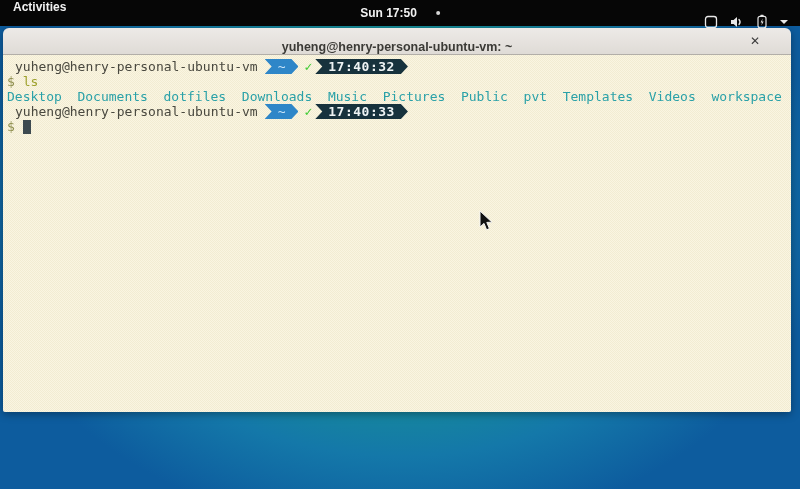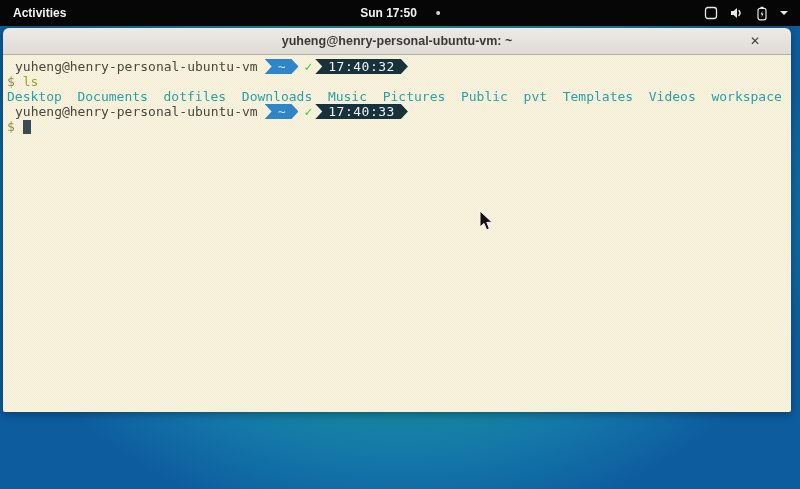--- a/index.html
+++ b/index.html
@@ -9,21 +9,21 @@
     font-family:"Liberation Sans", sans-serif;
     background:
       radial-gradient(ellipse 430px 330px at 50% 42%,
         #1fb29a 0%, #189890 42%, #1478a9 76%, #0d5c9e 100%);
   }
 
   
   .top-bar {
     position:absolute; top:0; left:0; width:800px; height:26px;
     background:#060606; color:#f2f2f2; display:flex; align-items:flex-start;
-    font-size:12px; font-weight:600; z-index:5;
+    font-size:12px; font-weight:600; z-index:5;flex-direction:column;
   }
   .tb-btn { height:26px; display:flex; align-items:center; padding:0 12px; cursor:default; }
   .activities { padding:0 14px 0 13px; }
   .app-menu { gap:7px; padding:0 10px; }
   .term-icon {
     width:15px; height:13px; border:1px solid #e9e9e9; border-radius:3px;
     background:#101010; display:flex; align-items:center; justify-content:center;
   }
   .caret-down {
     width:0; height:0; border-left:4px solid transparent; border-right:4px solid transparent;
@@ -42,21 +42,21 @@
   .window {
     position:absolute; left:3px; top:28px; width:788px; height:384px;
     border-radius:6px 6px 2px 2px; overflow:hidden;
     box-shadow:0 2px 8px rgba(0,0,0,.35);
     z-index:2;
   }
   .titlebar {
     position:relative; height:27px;
     background:linear-gradient(#edeae7, #dfdbd6);
     border-bottom:1px solid #b2aea8;
-    display:flex; align-items:center; justify-content:center;
+    display:flex; align-items:flex-end; justify-content:center;
   }
   .titlebar-title { font-size:12.5px; font-weight:700; color:#3b3a36; }
   .close-btn {
     position:absolute; right:27px; top:50%; transform:translateY(-50%);
     width:18px; height:18px; display:flex; align-items:center; justify-content:center;
     font-size:12px; color:#3c3c3c; font-weight:400; cursor:default;
   }
   .screen {
     height:357px;
     background:repeating-conic-gradient(#faf5e2 0% 25%, #f2ecd2 0% 50%) 0 0/2px 2px;
@@ -69,21 +69,21 @@
   .prompt-line { padding-left:8px; }
   .user-host { color:#49483f; }
 
   
   .pl-seg {
     display:inline-flex; align-items:center; justify-content:center;
     height:15px; padding:0 13px;
     clip-path:polygon(0 0, calc(100% - 7px) 0, 100% 50%, calc(100% - 7px) 100%, 0 100%, 7px 50%);
   }
   .pl-cwd  { background:#2e86c8; color:#c8e4f8; margin-left:7px; }
-  .pl-time { background:#17323d; color:#eef3f4; margin-left:3px; letter-spacing:.5px; }
+  .pl-time { background:#17323d; color:#eef3f4; margin-left:3px; letter-spacing:.5px;font-weight:bold; }
   .check { color:#3ecb32; font-weight:700; margin-left:6px; }
 
   .dollar { color:#8e8e4e; }
   .cmd-text { color:#9fa22e; }
   .ls-out { color:#2aa1a8; }
   .block-cursor {
     display:inline-block; width:8px; height:14px; background:#3d4a50; margin-left:8px;
   }
 
   

